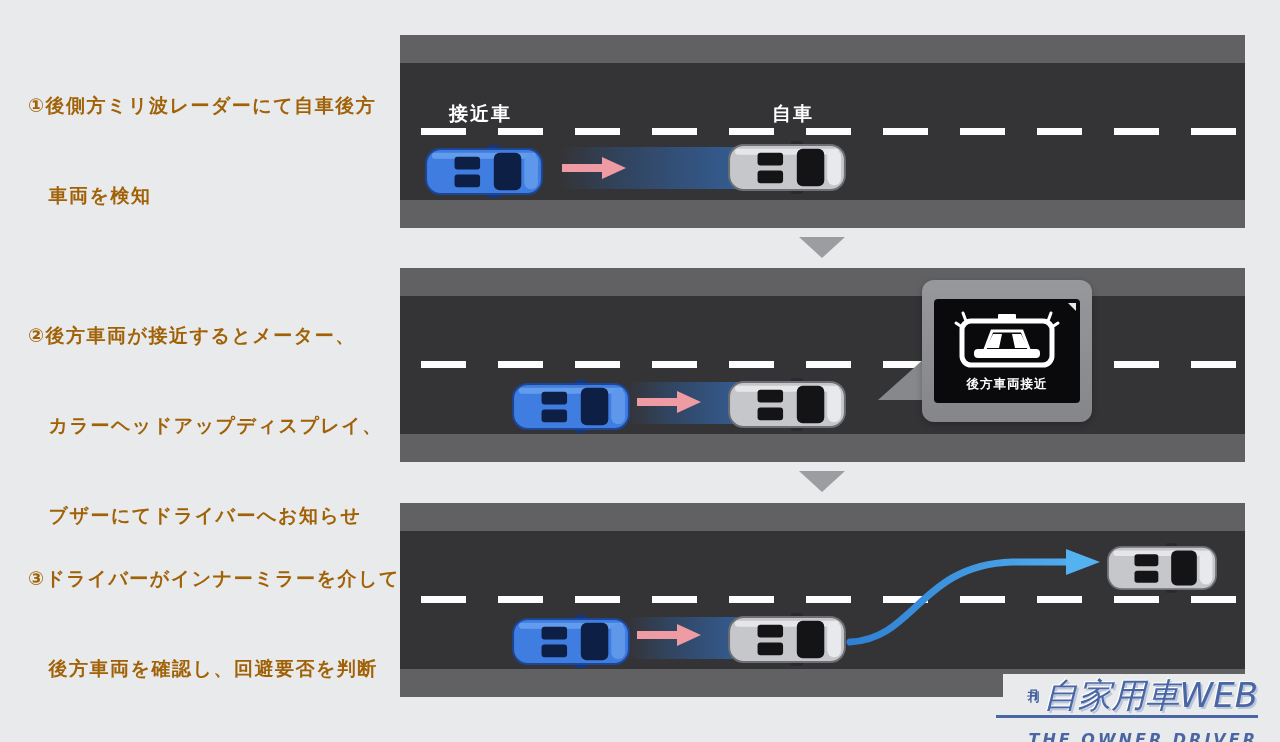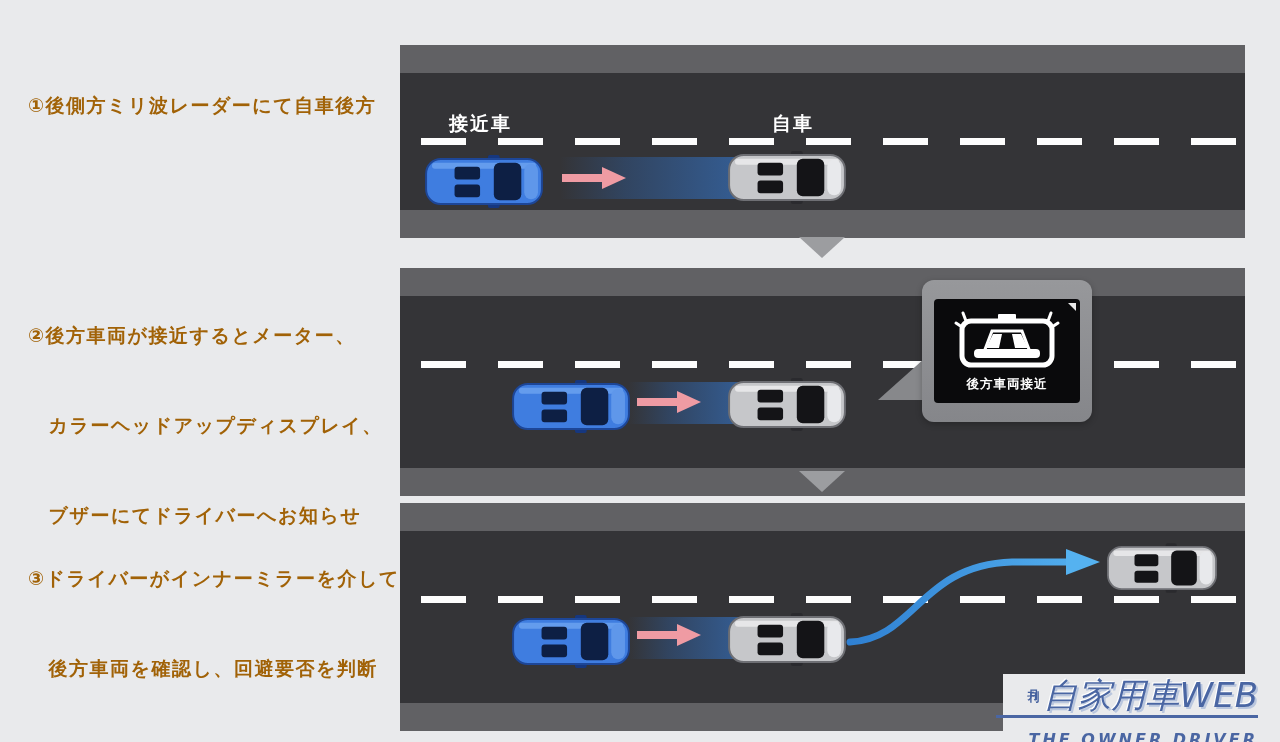--- a/index.html
+++ b/index.html
@@ -5,22 +5,22 @@
   html,body{margin:0;padding:0;}
   body{font-family:"DejaVu Sans","Liberation Sans",sans-serif;}
   .stage{position:relative;width:1280px;height:742px;background:#e9eaec;overflow:hidden;}
 
   
   .step{position:absolute;left:28px;font-size:19px;font-weight:bold;color:#a16207;
         line-height:30px;letter-spacing:1.5px;white-space:pre;}
   .step-1{top:30px;} .step-2{top:260px;} .step-3{top:503px;}
 
   
-  .panel{position:absolute;left:400px;width:845px;height:228px;background:#616164;}
-  .panel-1{top:45px;height:193px;} .panel-2{top:268px;} .panel-3{top:503px;}
+  .panel{position:absolute;left:400px;width:845px;height:194px;background:#616164;}
+  .panel-1{top:35px;height:193px;} .panel-2{top:268px;} .panel-3{top:503px;}
   .road{position:absolute;left:0;right:0;top:28px;bottom:28px;background:#343437;}
   .lane-dashes{position:absolute;left:21px;right:0;top:93px;height:7px;
     background:repeating-linear-gradient(90deg,#fdfdfd 0 45px,rgba(0,0,0,0) 45px 77px);}
   .lane-label{position:absolute;top:66px;color:#fff;font-weight:bold;font-size:19px;letter-spacing:2px;}
   .label-approach{left:49px;} .label-own{left:372px;}
 
   
   .beam{position:absolute;height:42px;
     background:linear-gradient(to right,rgba(47,82,130,0),rgba(47,82,130,.55) 35%,rgba(52,96,154,.95));
     border-radius:2px;}
@@ -96,20 +96,21 @@
       </symbol>
       <symbol id="pink-arrow" viewBox="0 0 64 26">
         <rect x="0" y="9" width="42" height="8" fill="#ef9ba3"></rect>
         <polygon points="40,2 64,13 40,24" fill="#ef9ba3"></polygon>
       </symbol>
     </defs>
   </svg>
 
   <div class="step step-1">
     <div>①後側方ミリ波レーダーにて自車後方</div>
+    <div>　車両を検知</div>
   </div>
   <div class="step step-3">
     <div>③ドライバーがインナーミラーを介して</div>
     <div>　後方車両を確認し、回避要否を判断</div>
   </div>
   <div class="step step-2">
     <div>②後方車両が接近するとメーター、</div>
     <div>　カラーヘッドアップディスプレイ、</div>
     <div>　ブザーにてドライバーへお知らせ</div>
   </div>

